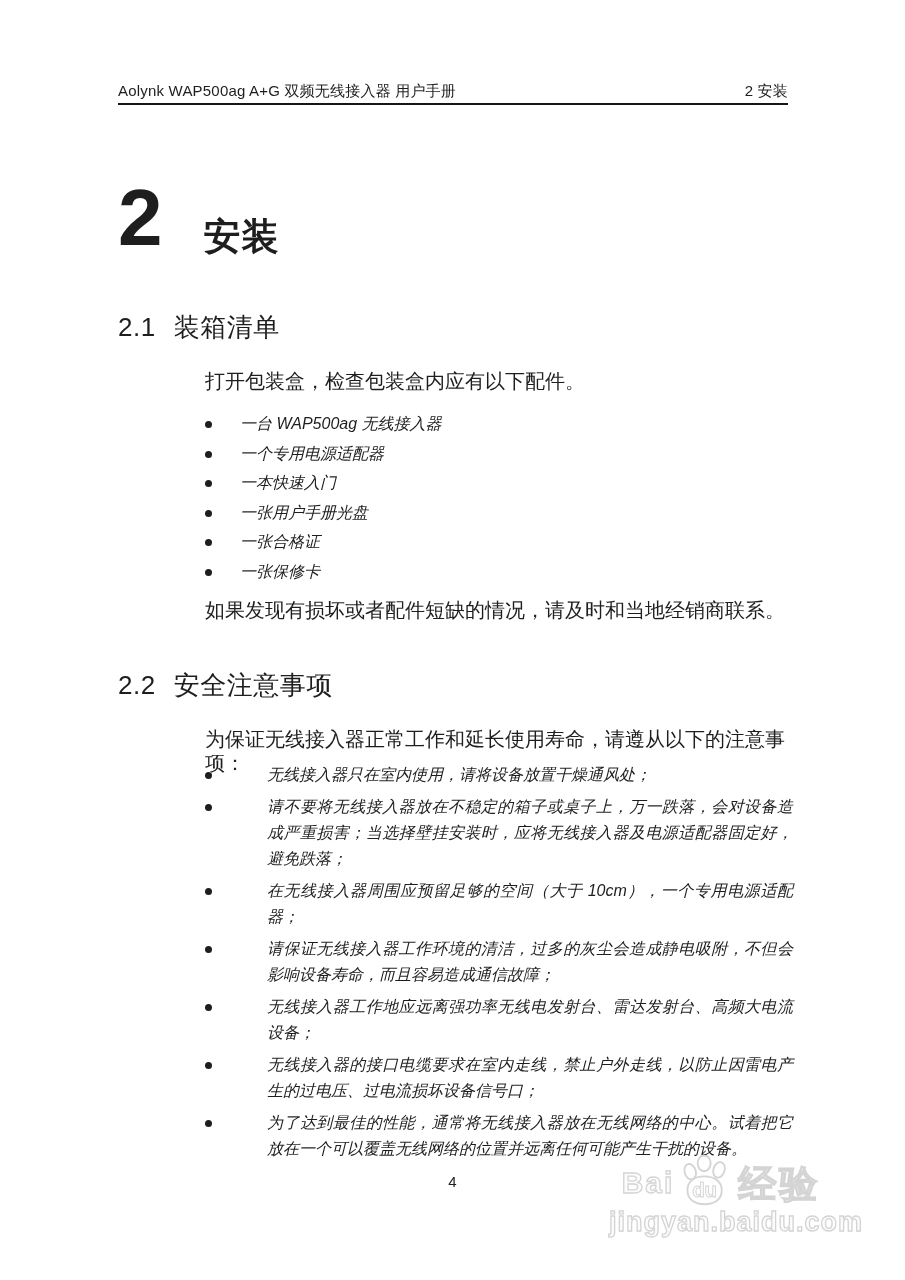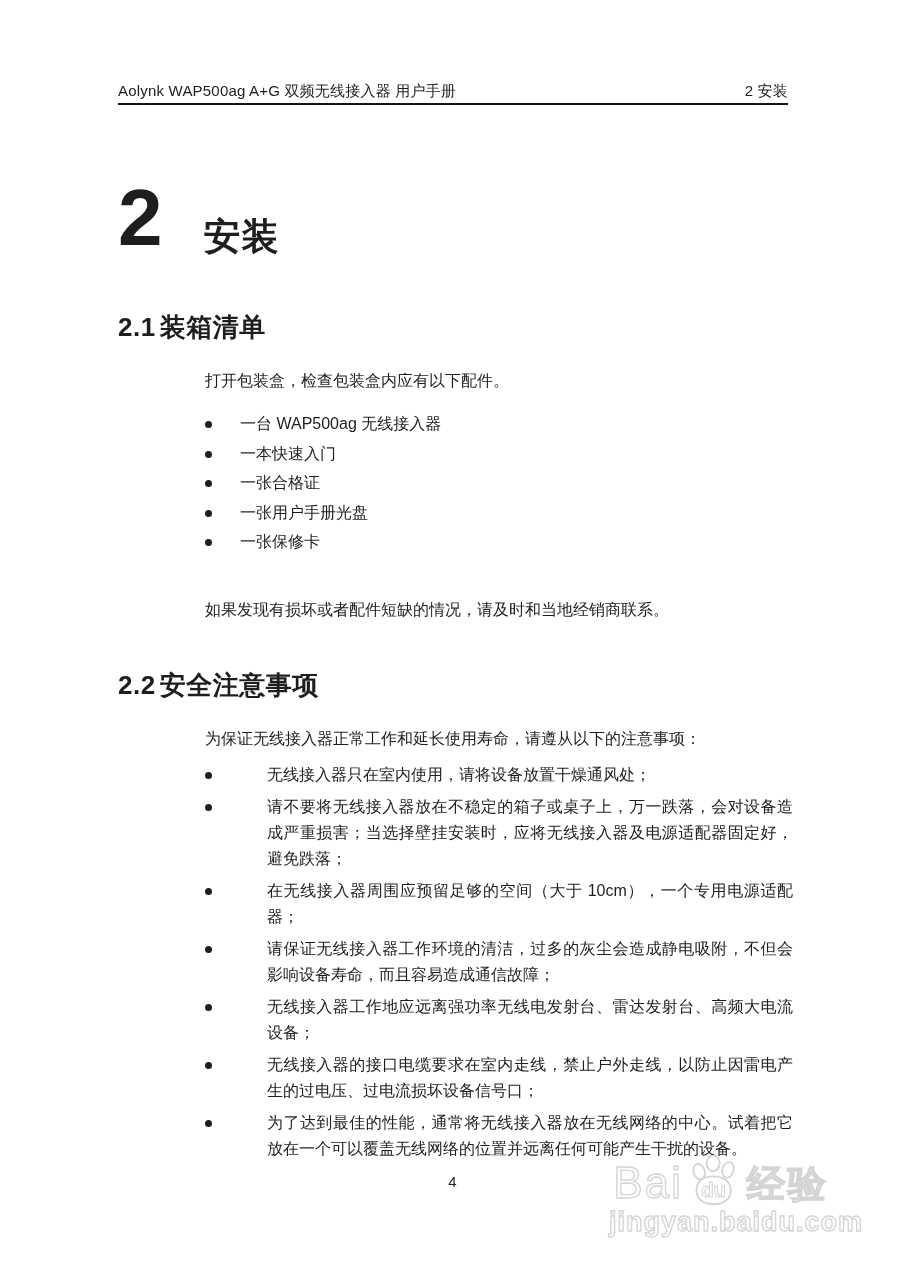--- a/index.html
+++ b/index.html
@@ -56,35 +56,35 @@
     position: relative;
     top: 4px;
     letter-spacing: 1px;
   }
   
   .sec {
     position: absolute;
     left: 118px;
     display: flex;
     align-items: baseline;
-    gap: 4px;
+    gap: 18px;
     font-size: 26px;
-    font-weight: 700;
+    font-weight: 400;
     line-height: 32px;
     letter-spacing: 0.5px;
     text-align: center;
   }
   .sec-21 { top: 311px; }
   .sec-22 { top: 669px; }
   
   .body-text {
     position: absolute;
     left: 205px;
     width: 585px;
-    font-size: 16px;
+    font-size: 20px;
     line-height: 24px;
   }
   .p-intro1 { top: 369px; }
   .p-outro1 { top: 598px; }
   .p-intro2 { top: 727px; }
   
   .list {
     position: absolute;
     left: 205px;
     width: 588px;
@@ -104,20 +104,21 @@
     width: 7px;
     height: 7px;
     border-radius: 50%;
     background: var(--text);
     margin-top: 10px;
   }
   .li-text {
     margin-left: 28px;
     width: 550px;
     text-align: justify;
+    font-style: italic;
   }
   .list1 .li-text { text-align: left; }
   
   .page-number {
     position: absolute;
     top: 1173px;
     left: 0;
     width: 905px;
     text-align: center;
     font-size: 15px;
@@ -132,22 +133,22 @@
     -webkit-text-stroke: 1.3px var(--wm-stroke);
     user-select: none;
   }
   .wm-row {
     display: flex;
     align-items: flex-end;
     justify-content: center;
     gap: 2px;
   }
   .wm-bai {
-    font-size: 44px;
-    font-weight: normal;
+    font-size: 30px;
+    font-weight: bold;
     line-height: 40px;
     letter-spacing: 2px;
     margin-left: 16px;
   }
   .wm-paw {
     width: 58px;
     height: 52px;
     margin: 0 1px -4px 1px;
   }
   .wm-cn {
@@ -186,29 +187,33 @@
 
   <p class="body-text p-intro1">打开包装盒，检查包装盒内应有以下配件。</p>
 
   <div class="list list1">
     <div class="li">
       <span class="dot"></span>
       <span class="li-text">一台 WAP500ag 无线接入器</span>
     </div>
     <div class="li">
       <span class="dot"></span>
+      <span class="li-text">一个专用电源适配器</span>
+    </div>
+    <div class="li">
+      <span class="dot"></span>
       <span class="li-text">一本快速入门</span>
     </div>
     <div class="li">
       <span class="dot"></span>
+      <span class="li-text">一张用户手册光盘</span>
+    </div>
+    <div class="li">
+      <span class="dot"></span>
       <span class="li-text">一张合格证</span>
-    </div>
-    <div class="li">
-      <span class="dot"></span>
-      <span class="li-text">一张用户手册光盘</span>
     </div>
     <div class="li">
       <span class="dot"></span>
       <span class="li-text">一张保修卡</span>
     </div>
   </div>
 
   <p class="body-text p-outro1">如果发现有损坏或者配件短缺的情况，请及时和当地经销商联系。</p>
 
   <h2 class="sec sec-22">

